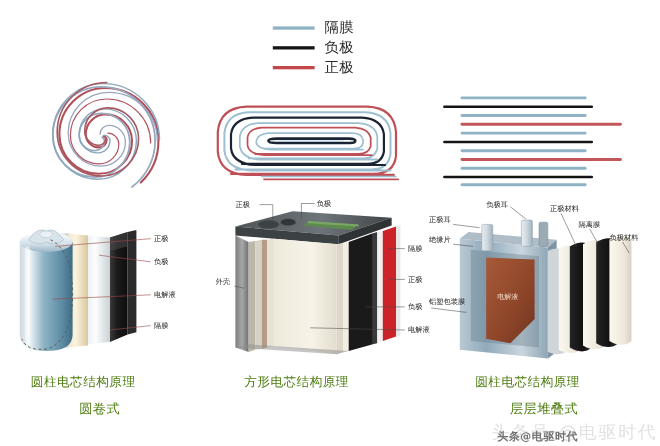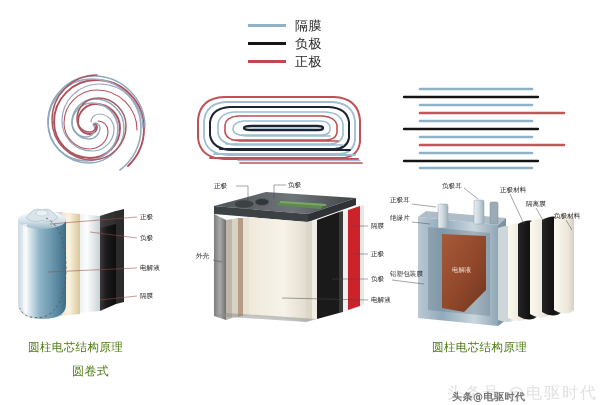--- a/index.html
+++ b/index.html
@@ -334,21 +334,23 @@
       <text class="lbl" x="164" y="38">负极材料</text>
       <line class="leader" x1="176" y1="40" x2="182" y2="50"></line>
     </svg>
   </div>
 
   <div class="abs caption cap1">
     <div class="cap-title">圆柱电芯结构原理</div>
     <div class="cap-sub">圆卷式</div>
   </div>
   <div class="abs caption cap2">
+    <div class="cap-title">方形电芯结构原理</div>
   </div>
   <div class="abs caption cap3">
     <div class="cap-title">圆柱电芯结构原理</div>
+    <div class="cap-sub">层层堆叠式</div>
   </div>
 
   <div class="abs wm-faint">头条号 @电驱时代</div>
   <div class="abs watermark">头条@电驱时代</div>
 
 </div>
 
 </body></html>

